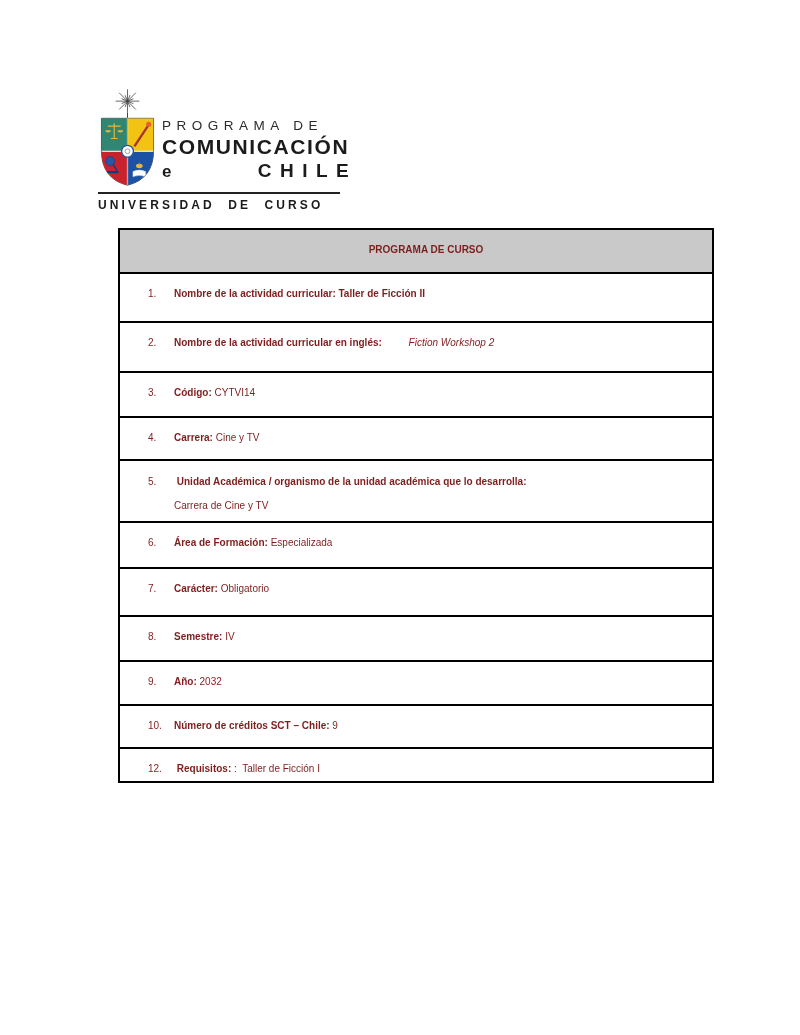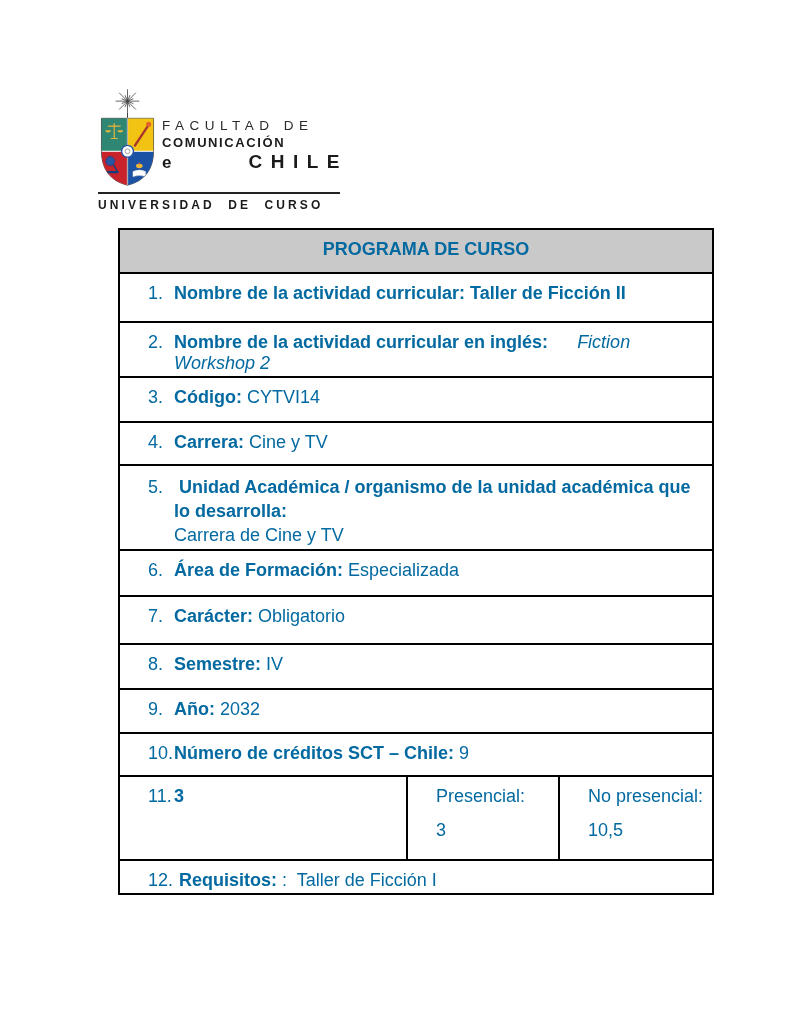--- a/index.html
+++ b/index.html
@@ -18,21 +18,21 @@
     width: 242px;
   }
   .logo-top { display: flex; align-items: flex-start; }
   .crest { flex: none; display: block; }
   .logo-text { margin: 30px 0 0 5px; flex: 1; color: #222; }
   .logo-line1 {
     font-size: 13.5px; font-weight: 500; letter-spacing: 5.5px;
     white-space: nowrap; color: #2b2b2b;
   }
   .logo-line2 {
-    font-size: 13px; font-weight: 700; letter-spacing: 1.6px;
+    font-size: 21px; font-weight: 700; letter-spacing: 1.6px;
     margin-top: 2px; white-space: nowrap; color: #1b1b1b;
   }
   .logo-line3 {
     display: flex; justify-content: space-between; align-items: baseline;
     font-weight: 700; margin-top: 1px; color: #1b1b1b;
   }
   .logo-line3 .e-glyph { font-size: 17px; }
   .logo-line3 .imagen { font-size: 19px; letter-spacing: 8.5px; margin-right: -8px; }
   .logo-rule {
     height: 0; border-top: 2.5px solid #222;
@@ -45,23 +45,23 @@
     white-space: nowrap; color: #1b1b1b;
   }
 
   
   table.course {
     position: absolute;
     left: 118px; top: 228px;
     width: 594px;
     border-collapse: collapse;
     table-layout: fixed;
-    font-size: 18px;
+    font-size: 10px;
     line-height: 21px;
-    color: #0369a1;
+    color: #7f1d1d;
   }
   table.course, table.course td { border: 2px solid #000; }
   table.course td { vertical-align: top; padding: 9px 8px 2px 28px; }
   td.title-cell {
     background: #c9c9c9;
     text-align: center; vertical-align: middle;
     font-weight: 700; padding: 0 8px;
   }
   .li { display: flex; }
   .num { flex: none; width: 26px; white-space: pre; }
@@ -145,21 +145,21 @@
         <line x1="3.5" y1="64" x2="56.5" y2="64" stroke="#ffffff" stroke-width="1.2"></line>
         <line x1="30" y1="30.5" x2="30" y2="98.5" stroke="#555555" stroke-width="0.5"></line>
       </g>
 
       <g>
         <circle cx="30" cy="64" r="6" fill="#ffffff" stroke="#2a57a5" stroke-width="1.4"></circle>
         <circle cx="30" cy="64" r="2.4" fill="none" stroke="#888888" stroke-width="0.8"></circle>
       </g>
     </svg>
     <div class="logo-text">
-      <div class="logo-line1">FACULTAD DE</div>
+      <div class="logo-line1">PROGRAMA DE</div>
       <div class="logo-line2">COMUNICACIÓN</div>
       <div class="logo-line3">
         <span class="e-glyph">e</span>
         <span class="imagen">CHILE</span>
       </div>
     </div>
   </div>
   <div class="logo-rule"></div>
   <div class="logo-univ">UNIVERSIDAD DE CURSO</div>
 </div>
@@ -259,36 +259,20 @@
 
   <tr class="r10">
     <td colspan="3">
           <div class="li">
       <span class="num">10.</span>
       <span class="cell-text"><b>Número de créditos SCT – Chile:</b><span> 9</span></span>
     </div>
         </td>
   </tr>
 
-  <tr class="r11">
-    <td>
-          <div class="li">
-      <span class="num">11.</span>
-      <span class="cell-text"><b>3</b></span>
-    </div>
-        </td>
-    <td class="split-cell">
-      <div>Presencial:</div>
-      <div class="split-line2">3</div>
-    </td>
-    <td class="split-cell">
-      <div>No presencial:</div>
-      <div class="split-line2">10,5</div>
-    </td>
-  </tr>
 
   <tr class="r12">
     <td colspan="3">
           <div class="li">
       <span class="num">12.</span>
       <span class="cell-text"><b> Requisitos:</b><span> :  Taller de Ficción I</span></span>
     </div>
         </td>
   </tr>
 </tbody>

